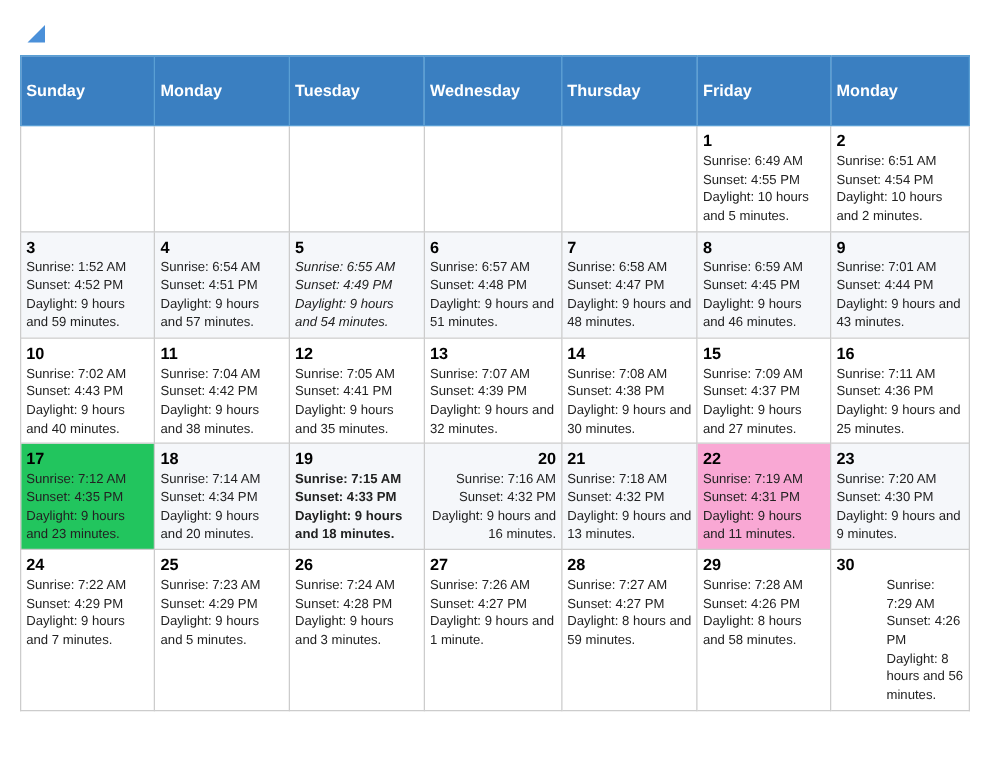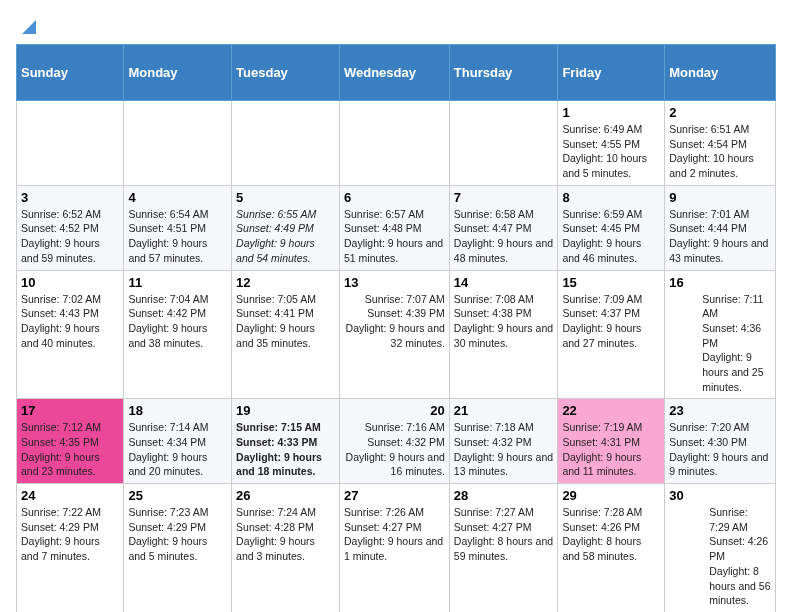--- a/index.html
+++ b/index.html
@@ -139,21 +139,21 @@
         <td>
           <div class="day-number">2</div>
           <div class="day-info" style="white-space: pre-line;">Sunrise: 6:51 AM
 Sunset: 4:54 PM
 Daylight: 10 hours and 2 minutes.</div>
         </td>
       </tr>
       <tr>
         <td style="background: rgb(245, 247, 250);">
           <div class="day-number">3</div>
-          <div class="day-info" style="white-space: pre-line;">Sunrise: 6:52 AM
+          <div class="day-info" style="white-space: pre-line;">Sunrise: 1:52 AM
 Sunset: 4:52 PM
 Daylight: 9 hours and 59 minutes.</div>
         </td>
         <td style="background: rgb(245, 247, 250);">
           <div class="day-number">4</div>
           <div class="day-info" style="white-space: pre-line;">Sunrise: 6:54 AM
 Sunset: 4:51 PM
 Daylight: 9 hours and 57 minutes.</div>
         </td>
         <td style="background: rgb(245, 247, 250);">
@@ -201,45 +201,45 @@
 Daylight: 9 hours and 38 minutes.</div>
         </td>
         <td>
           <div class="day-number">12</div>
           <div class="day-info" style="white-space: pre-line;">Sunrise: 7:05 AM
 Sunset: 4:41 PM
 Daylight: 9 hours and 35 minutes.</div>
         </td>
         <td>
           <div class="day-number">13</div>
-          <div class="day-info" style="white-space: pre-line; text-align: right;">Sunrise: 7:07 AM
+          <div class="day-info" style="white-space: pre-line;">Sunrise: 7:07 AM
 Sunset: 4:39 PM
 Daylight: 9 hours and 32 minutes.</div>
         </td>
         <td>
           <div class="day-number">14</div>
           <div class="day-info" style="white-space: pre-line;">Sunrise: 7:08 AM
 Sunset: 4:38 PM
 Daylight: 9 hours and 30 minutes.</div>
         </td>
         <td>
           <div class="day-number">15</div>
           <div class="day-info" style="white-space: pre-line;">Sunrise: 7:09 AM
 Sunset: 4:37 PM
 Daylight: 9 hours and 27 minutes.</div>
         </td>
         <td>
           <div class="day-number">16</div>
-          <div class="day-info" style="white-space: pre-line; margin-left: 33px;">Sunrise: 7:11 AM
+          <div class="day-info" style="white-space: pre-line;">Sunrise: 7:11 AM
 Sunset: 4:36 PM
 Daylight: 9 hours and 25 minutes.</div>
         </td>
       </tr>
       <tr>
-        <td style="background: #ec4899;">
+        <td style="background: #22c55e;">
           <div class="day-number">17</div>
           <div class="day-info" style="white-space: pre-line;">Sunrise: 7:12 AM
 Sunset: 4:35 PM
 Daylight: 9 hours and 23 minutes.</div>
         </td>
         <td style="background: rgb(245, 247, 250);">
           <div class="day-number">18</div>
           <div class="day-info" style="white-space: pre-line;">Sunrise: 7:14 AM
 Sunset: 4:34 PM
 Daylight: 9 hours and 20 minutes.</div>

